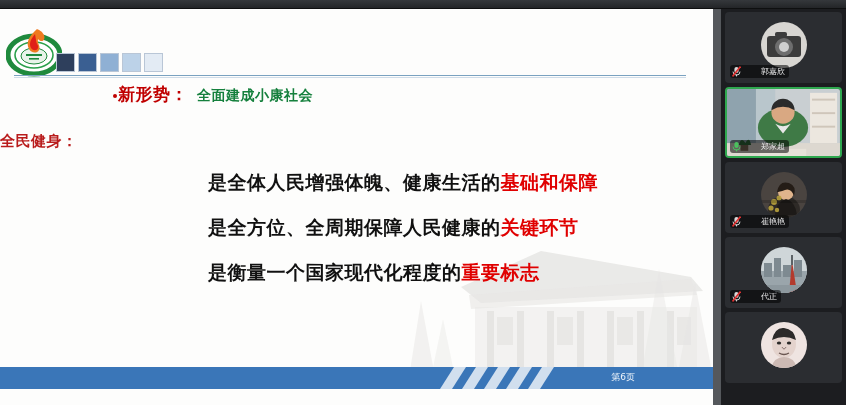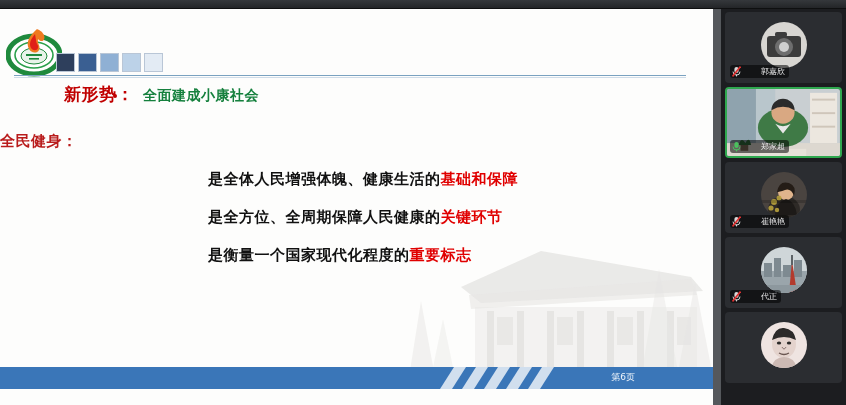--- a/index.html
+++ b/index.html
@@ -39,40 +39,40 @@
     border-top:1px solid #7aa2c0;
   }
   .headrule:after{
     content:""; position:absolute; left:0; top:1px; width:672px;
     border-top:1px solid #cfdce8;
   }
 
   
   .content { position:absolute; left:0; top:74px; width:713px; }
 
-  .bullet-row { position:relative; padding-left:64px; }
+  .bullet-row { position:relative; padding-left:118px; }
   .dot {
     position:absolute; left:113px; top:11px; width:4px; height:4px;
     background:#c00000; border-radius:50%;
   }
   .zh { font-family:"DejaVu Serif", serif; font-weight:700; }
   .lbl-red { color:#c00000; font-size:17px; letter-spacing:.5px; }
   .line-blk { color:#15803d; font-size:14px; letter-spacing:.5px; }
 
   .r1 { display:flex; align-items:baseline; gap:9px; }
   .sub { margin-left:104px; }
   .l2 { margin-top:13px; }
   .l3 { margin-top:13px; }
 
   .section-red {
     margin-top:26px; 
     color:#b91c1c; font-size:15px; letter-spacing:.5px;
   }
 
-  .stmt { margin-left:208px; margin-top:19px; font-size:15px; color:#111; letter-spacing:.5px;}
+  .stmt { margin-left:208px; margin-top:19px; font-size:19px; color:#111; letter-spacing:.5px;}
   .stmt .hl { color:#e00000; }
 
   
   .footer {
     position:absolute; left:0; bottom:16px; width:713px; height:22px;
     background:#3a76b8; overflow:hidden;
   }
   .stripes { position:absolute; left:440px; top:0; width:190px; height:22px; opacity:.85; }
   .pagenum {
     position:absolute; right:78px; top:4px; color:#eef4fb; font-size:9px;

